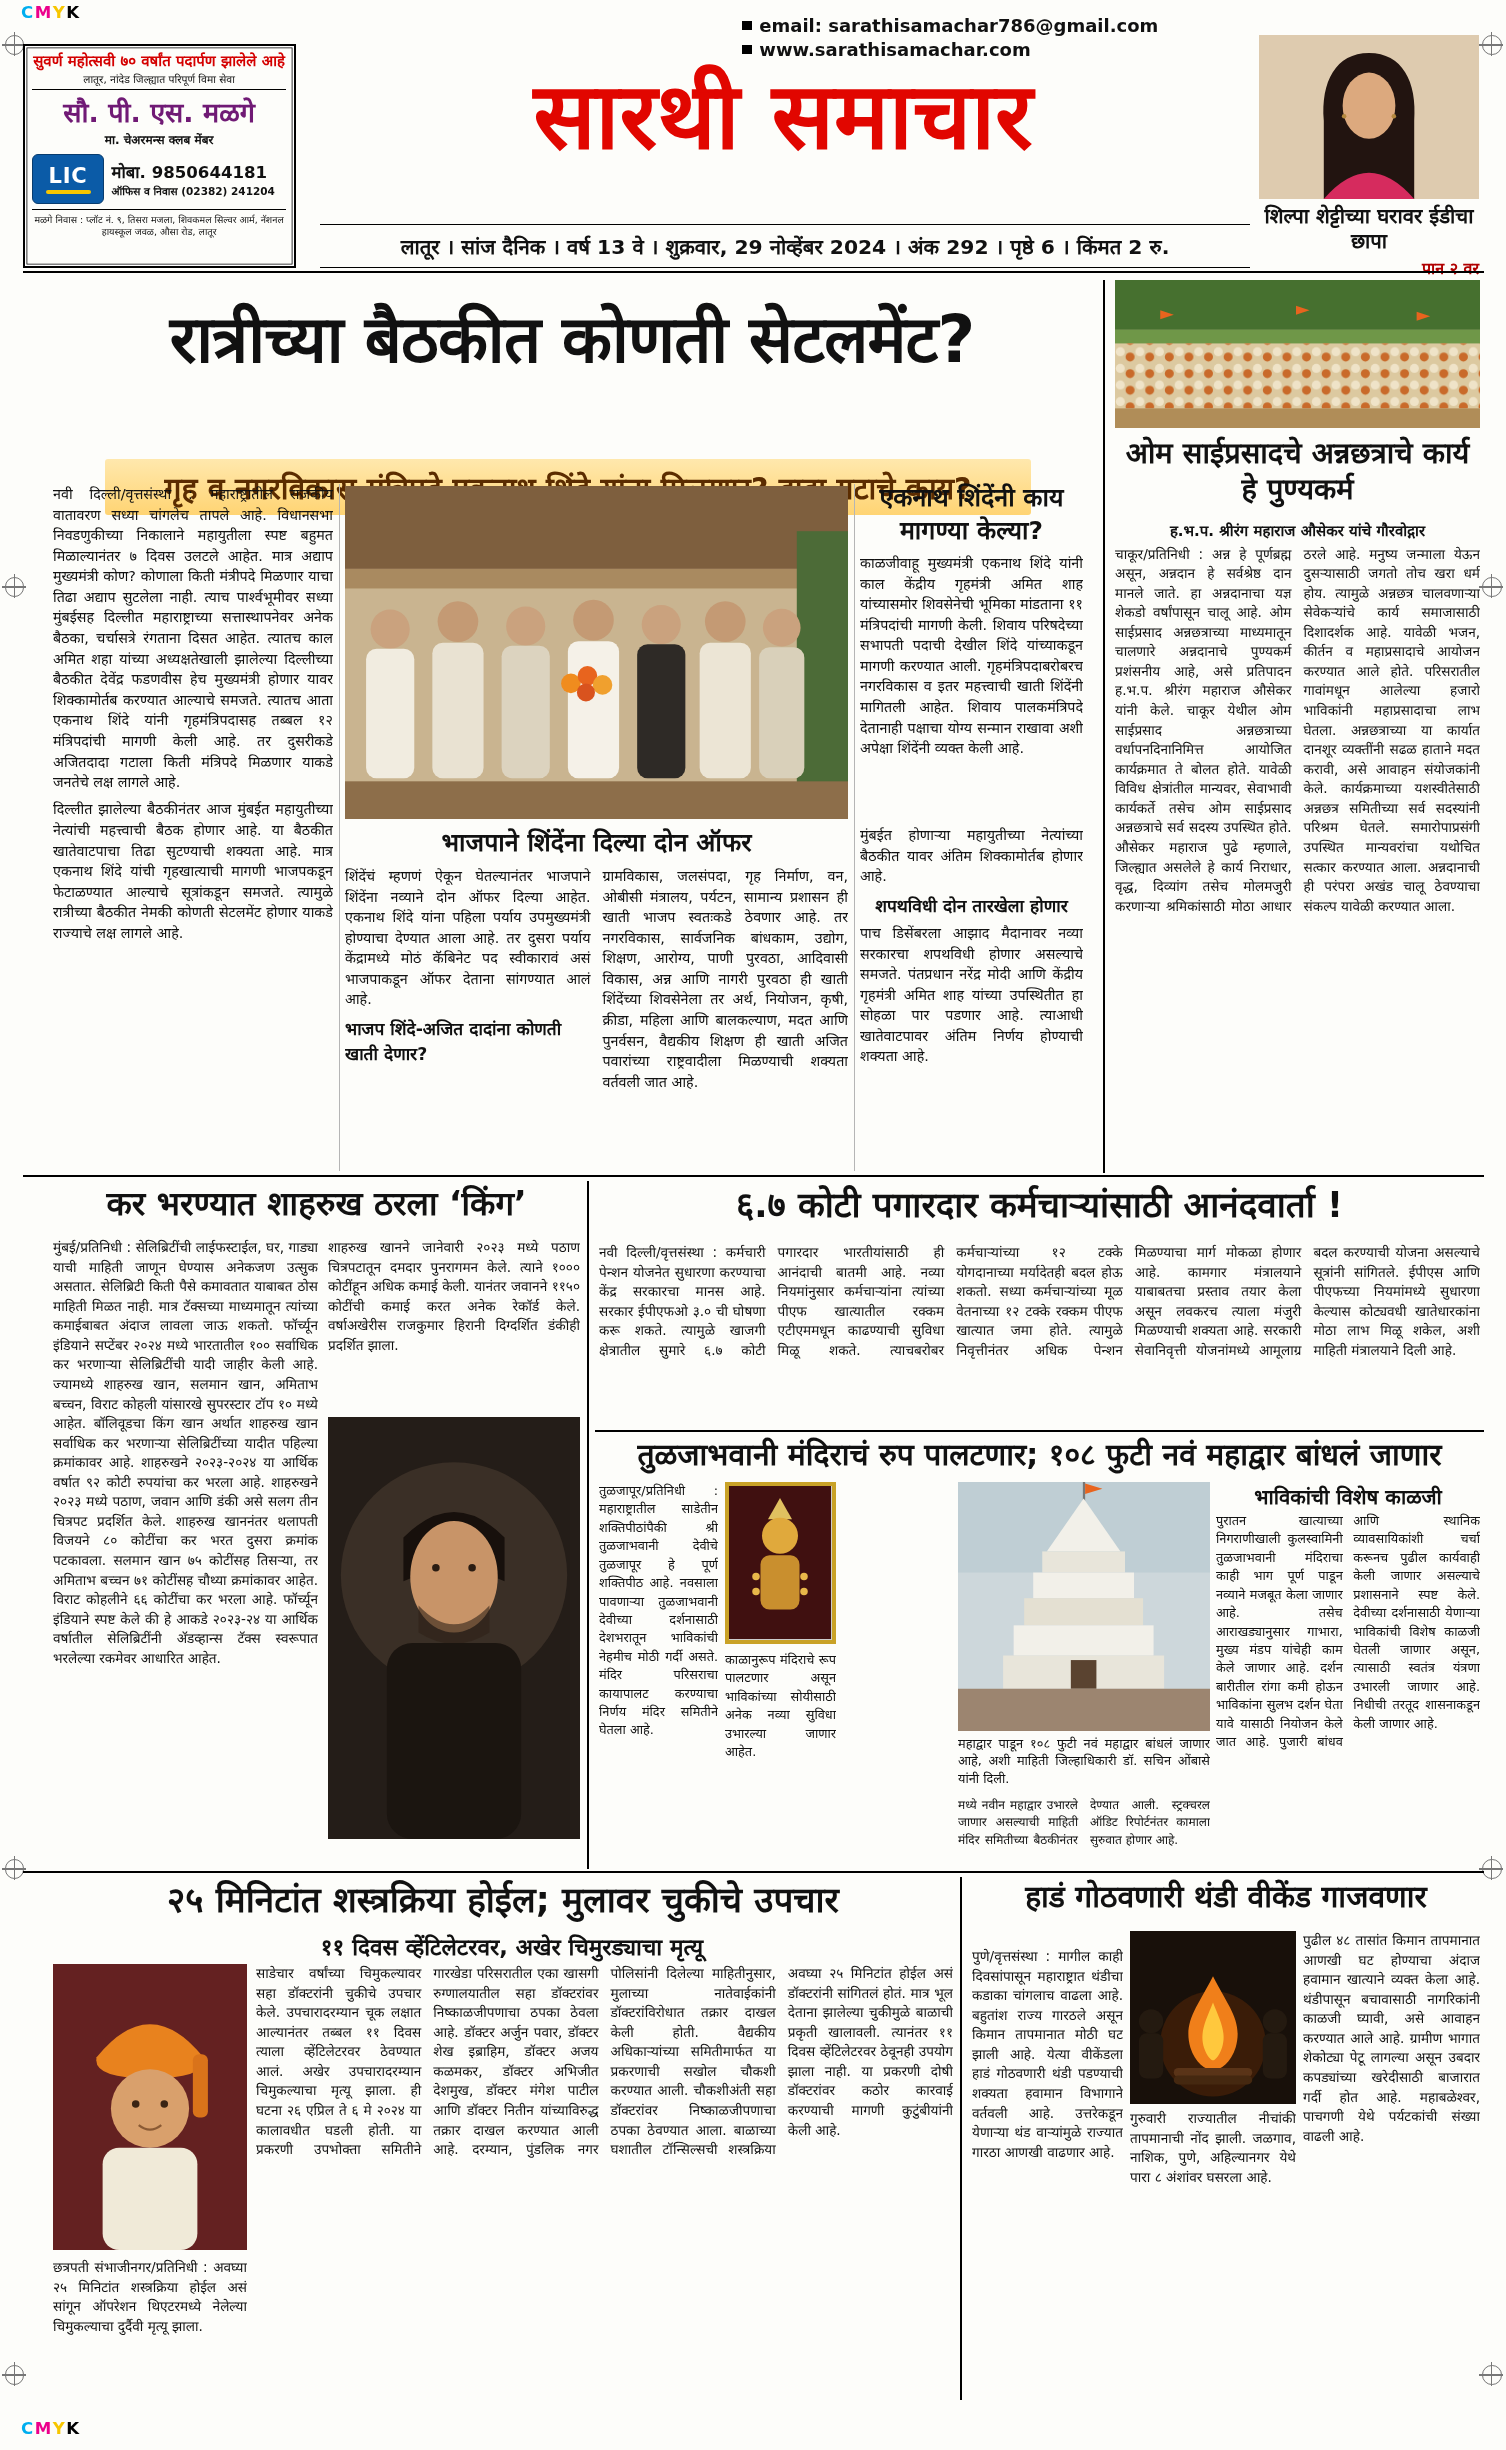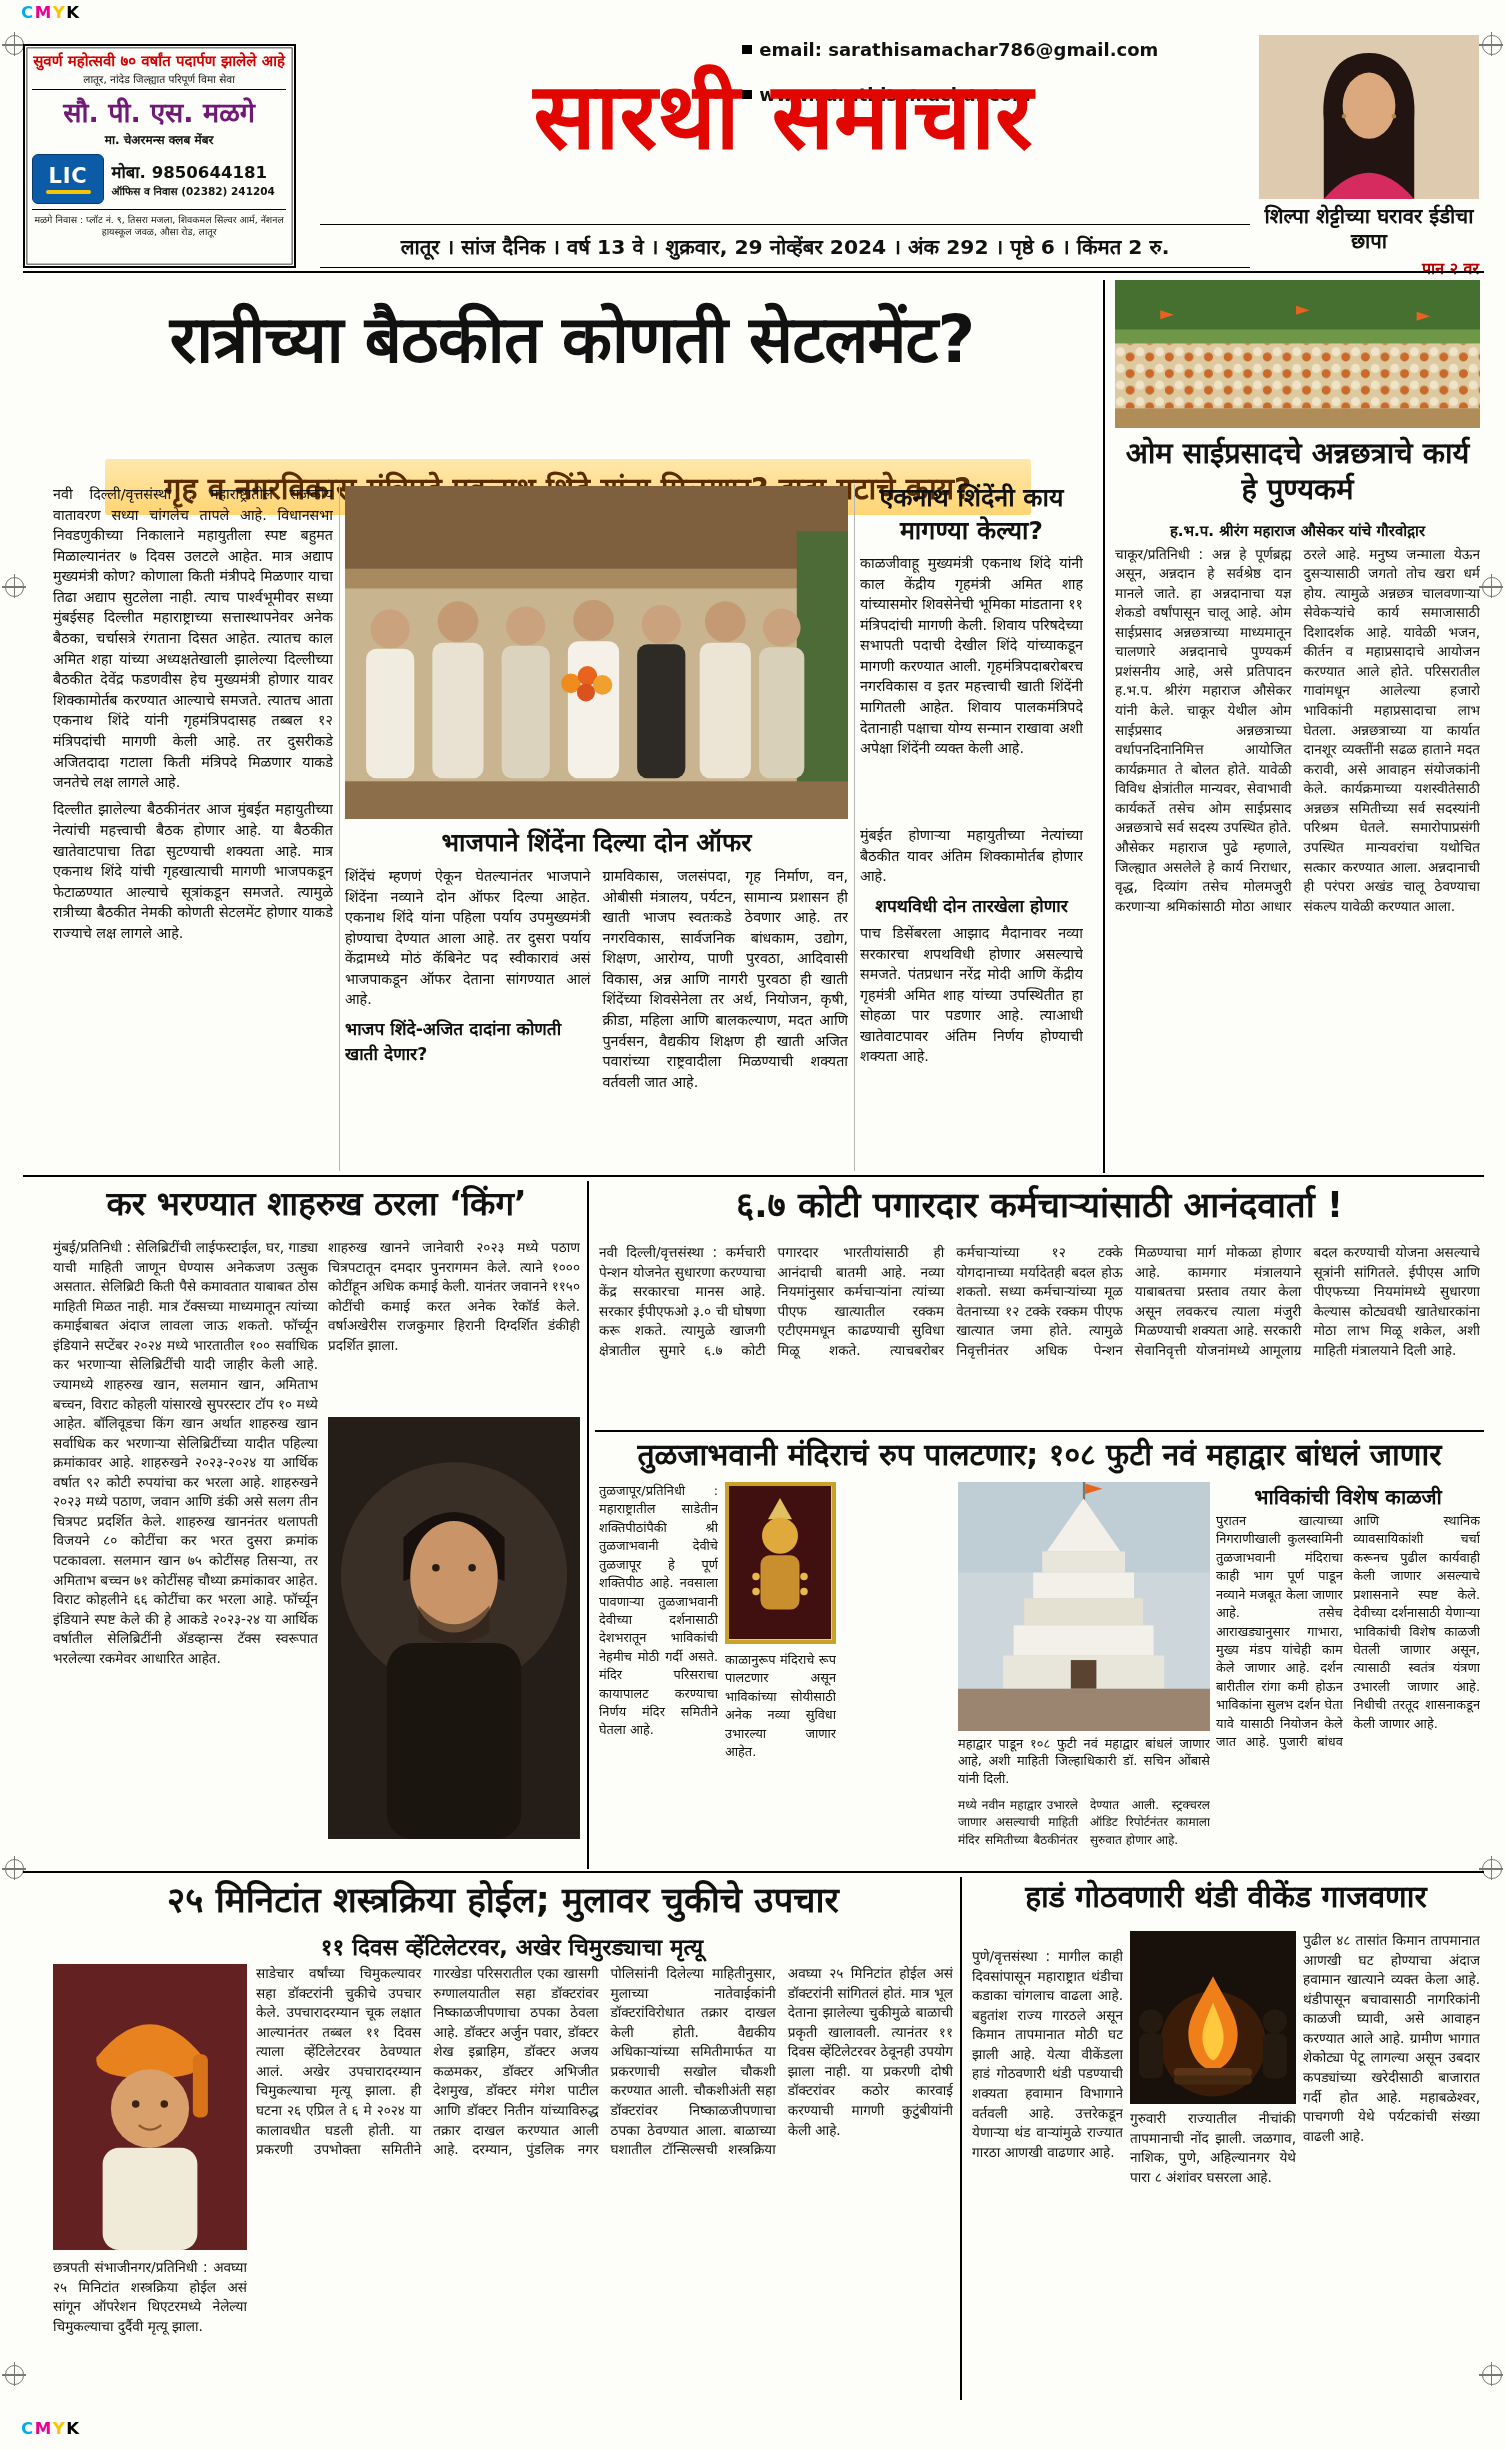--- a/index.html
+++ b/index.html
@@ -19,21 +19,21 @@
   .rule-v{background:#000;width:1.5px;}
   .hair-v{background:#b5b5b5;width:0.8px;}
   
   .cmyk{font-weight:800;font-size:16.6px;letter-spacing:1.5px;}
   .cmyk .c{color:#00aeef}.cmyk .m{color:#ec008c}.cmyk .y{color:#f7c600}.cmyk .k{color:#000}
   .regmark{width:19.6px;height:19.6px;border:1.5px solid #777;border-radius:50%;position:absolute;}
   .regmark:before,.regmark:after{content:"";position:absolute;background:#777;}
   .regmark:before{left:50%;top:-3.8px;width:1.5px;height:24px;margin-left:-0.8px;}
   .regmark:after{top:50%;left:-3.8px;height:1.5px;width:24px;margin-top:-0.8px;}
   
-  .topline{font-size:18px;font-weight:700;margin-bottom:3px;display:flex;align-items:center;margin-top:24px;}
+  .topline{font-size:18px;font-weight:700;margin-bottom:3px;display:flex;align-items:center;}
   .sq{display:inline-block;width:9.8px;height:9.8px;background:#000;margin-right:7.5px;}
   
   .adbox{border:2.3px solid #000;box-shadow:inset 0 0 0 1.5px #fff,inset 0 0 0 2.3px #000;padding:6px 7.5px;text-align:center;overflow:hidden;}
   .adbox .l1{color:#d40000;font-weight:800;font-size:15px;line-height:1.25;}
   .adbox .l2{font-size:10.5px;margin-top:1.5px;border-bottom:0.8px solid #000;padding-bottom:2.3px;}
   .adbox .nm{color:#701a75;font-weight:900;font-size:27px;margin-top:3px;}
   .adbox .ds{font-size:12px;font-weight:700;margin-top:1.5px;}
   .adbox .row{display:flex;align-items:center;justify-content:space-between;margin-top:6px;text-align:left;}
   .licbox{width:72px;height:50px;background:#0b5ba7;border-radius:6px;color:#fff;display:flex;flex-direction:column;align-items:center;justify-content:center;border:1.5px solid #083c6e;}
   .licbox .lictx{font-weight:900;font-size:21px;letter-spacing:0.8px;}

